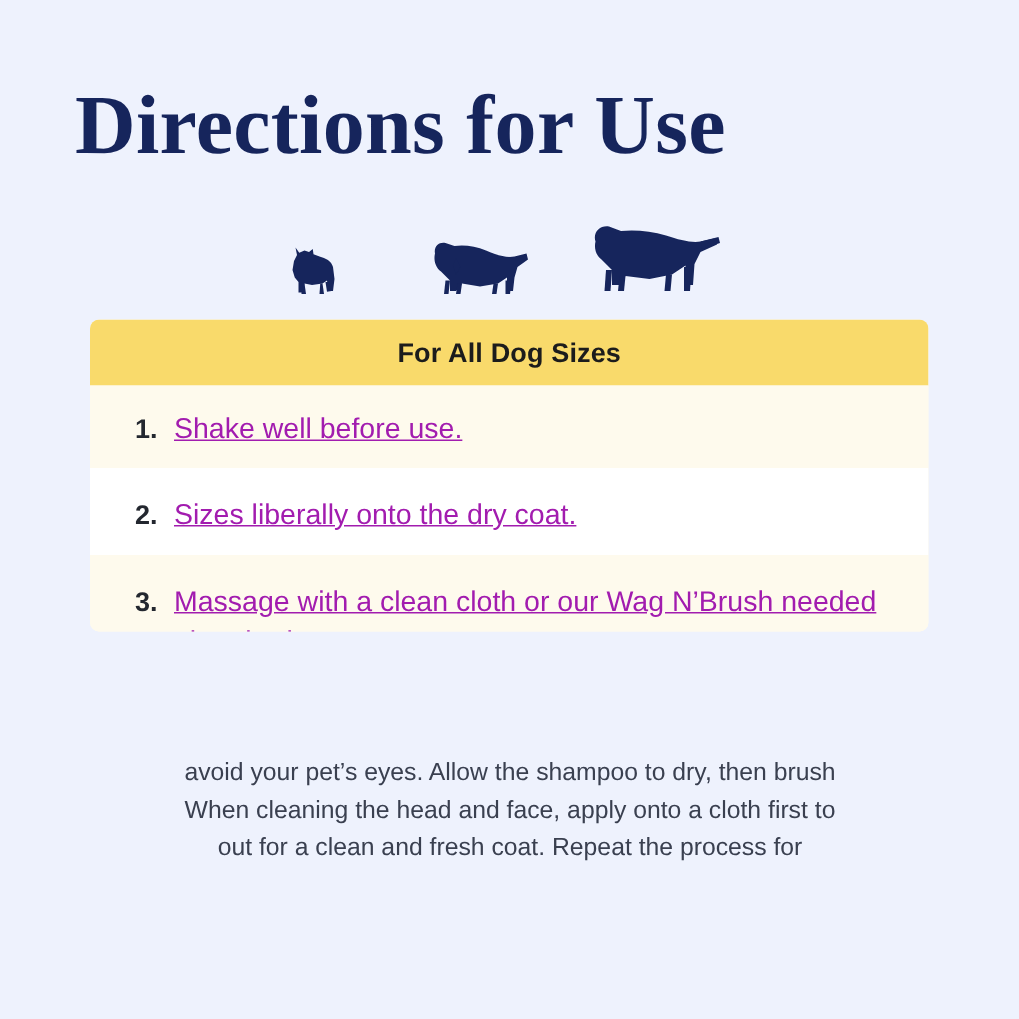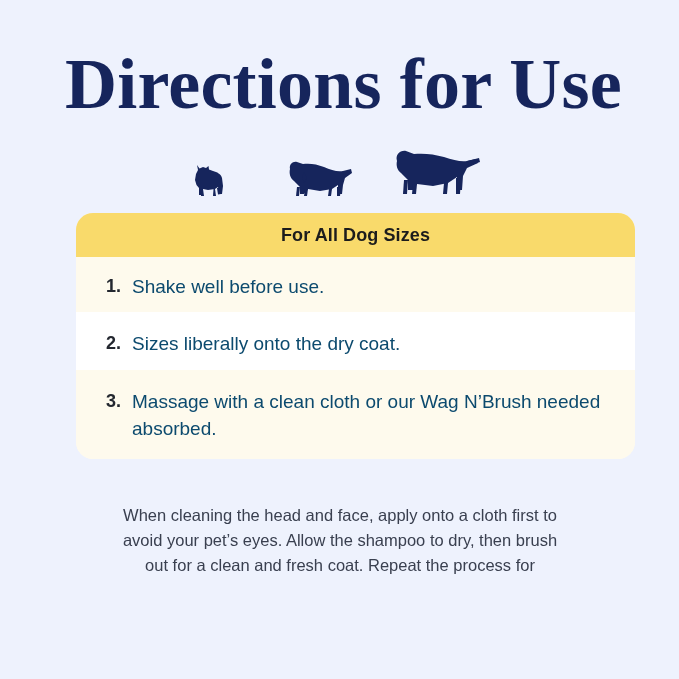--- a/index.html
+++ b/index.html
@@ -20,27 +20,26 @@
     inset: 0;
     background: #eef2fd;
   }
 
   
   .title {
     position: absolute;
     left: 50px;
     top: 52px;
     font-family: "Liberation Serif", "DejaVu Serif", serif;
-    font-size: 72px;
+    font-size: 56px;
     line-height: 64px;
     font-weight: 700;
     color: #16255c;
     letter-spacing: 0.2px;
     white-space: nowrap;
-    margin-left: 15px;
   }
 
   
   .dogs {
     position: absolute;
     left: 60px;
     top: 133px;
     width: 560px;
     height: 70px;
   }
@@ -49,25 +48,25 @@
     bottom: 0;
   }
   .dog svg { display: block; }
   .dog-small  { left: 126px; }
   .dog-medium { left: 222px; }
   .dog-large  { left: 328px; }
 
   
   .card {
     position: absolute;
-    left: 76px;
+    left: 60px;
     top: 213px;
     width: 559px;
-    height: 246px;
-    border-radius: 17px;
+    height: 208px;
+    border-radius: 6px;
     overflow: hidden;
     background: #fefaed;
   }
 
   .card-header {
     height: 44px;
     background: #f9da6b;
     color: #1c1c1c;
     font-size: 18px;
     font-weight: 700;
@@ -93,23 +92,24 @@
   .step-num {
     font-size: 18px;
     font-weight: 700;
     color: #23272f;
     min-width: 24px;
     line-height: 26px;
   }
   .step-text {
     font-size: 19px;
     line-height: 27px;
-    color: #0c4a6e;
+    color: #a21caf;
     font-weight: 400;
     padding-left: 2px;
+    text-decoration: underline;
   }
 
   
   .footer {
     position: absolute;
     left: 88px;
     top: 503px;
     width: 504px;
     text-align: center;
     font-size: 16.5px;
@@ -186,18 +186,18 @@
 
       <div class="step step-3">
         <span class="step-num">3.</span>
         <span class="step-text">Massage with a clean cloth or our Wag N’Brush needed absorbed.</span>
       </div>
 
     </div>
   </div>
 
   <div class="footer">
+    <span>avoid your pet’s eyes. Allow the shampoo to dry, then brush</span>
     <span>When cleaning the head and face, apply onto a cloth first to</span>
-    <span>avoid your pet’s eyes. Allow the shampoo to dry, then brush</span>
     <span>out for a clean and fresh coat. Repeat the process for</span>
   </div>
 
 </div>
 
 </body></html>

